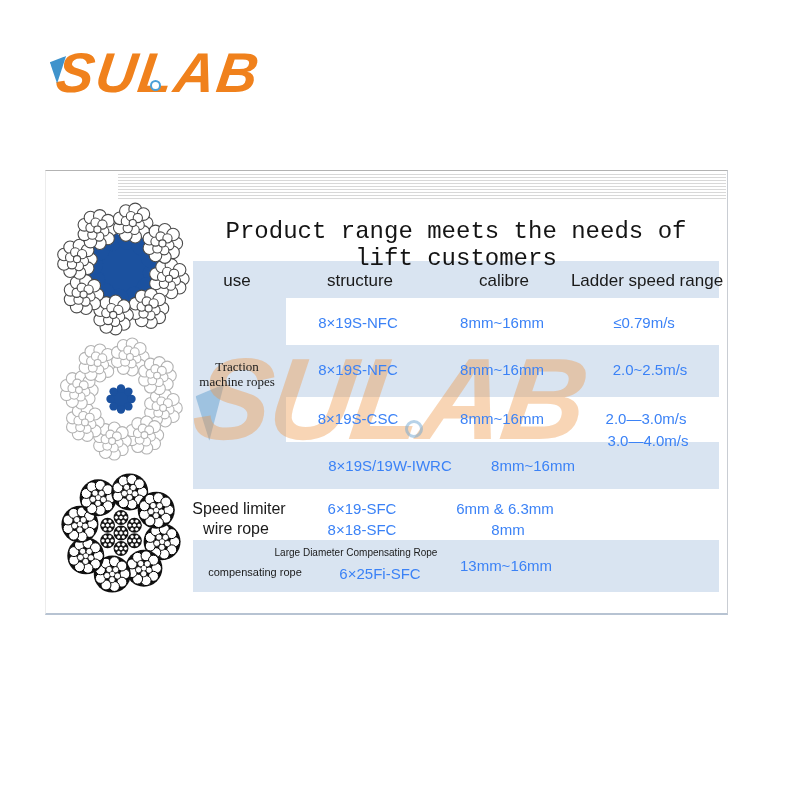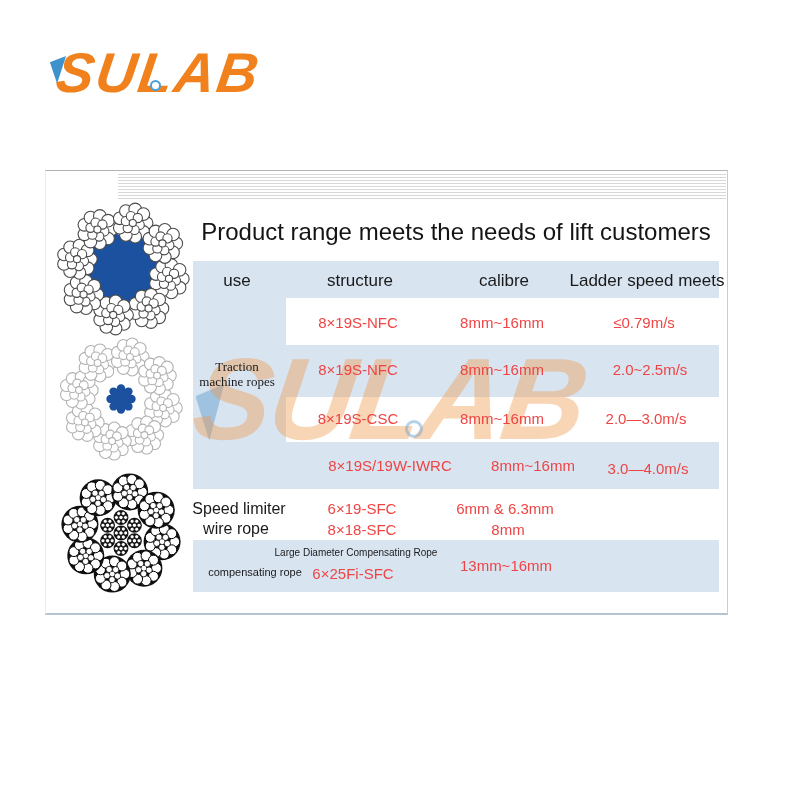--- a/index.html
+++ b/index.html
@@ -14,37 +14,37 @@
     clip-path:polygon(0 15%,100% 0,25% 100%);transform:rotate(-8deg);z-index:7;}
   .logo-ring{position:absolute;left:150px;top:80px;width:7px;height:7px;border:2px solid #4AA0D8;
     border-radius:50%;background:#fff;z-index:7;}
   
   .frame{position:absolute;left:45px;top:170px;width:681px;height:442px;
     border-top:1px solid #b3b3b3;border-right:1px solid #c9cdd3;
     border-bottom:2px solid #b7c3d2;border-left:1px solid #ececec;z-index:1;}
   .pinstripes{position:absolute;left:118px;top:172px;width:608px;height:29px;
     background:repeating-linear-gradient(to bottom,#ffffff 0px,#ffffff 1.7px,#d8d8d8 1.7px,#d8d8d8 3px);z-index:2;}
   .title{position:absolute;left:196px;top:218px;width:520px;text-align:center;
-    font-family:Liberation Sans, sans-serif;font-size:24px;color:#141414;z-index:4;}
+    font-family:Liberation Mono, monospace;font-size:24px;color:#141414;z-index:4;}
   .blue-panel{position:absolute;left:193px;top:261px;width:526px;height:228px;background:#D9E4F1;z-index:1;}
   .white-box1{position:absolute;left:286px;top:298px;width:433px;height:47px;background:#ffffff;z-index:2;}
   .white-box2{position:absolute;left:286px;top:397px;width:433px;height:45px;background:#ffffff;z-index:2;}
   .band6{position:absolute;left:193px;top:540px;width:526px;height:52px;background:#D9E4F1;z-index:1;}
   
   .wm-text{position:absolute;left:390px;top:404px;transform:translate(-50%,-54%) skewX(-8deg);
     font-weight:800;font-style:italic;font-size:116px;letter-spacing:-2px;
     color:rgba(238,150,70,0.40);z-index:3;}
   .wm-swoosh{position:absolute;left:198px;top:386px;width:30px;height:54px;
     background:rgba(110,165,210,0.55);clip-path:polygon(0 15%,100% 0,25% 100%);
     transform:rotate(-8deg);z-index:3;}
   .wm-ring{position:absolute;left:405px;top:420px;width:12px;height:12px;
     border:3px solid rgba(110,165,210,0.5);border-radius:50%;z-index:3;}
   
   .serif{font-family:Liberation Sans, sans-serif;color:#1a1a1a;font-size:17px;z-index:4;}
-  .sans{font-family:"Liberation Sans",sans-serif;color:#ef4444;font-size:15px;z-index:4;}
+  .sans{font-family:"Liberation Sans",sans-serif;color:#3b82f6;font-size:15px;z-index:4;}
   .use-cell{position:absolute;left:197px;top:359px;width:80px;text-align:center;
     font-family:"Liberation Serif",serif;font-size:13px;line-height:15px;color:#1a1a1a;z-index:4;}
   svg{position:absolute;z-index:5;}
 </style>
 </head>
 <body>
 
 <div class="stage">
 
   <div class="logo-swoosh"></div>
@@ -61,50 +61,50 @@
 
   <div class="wm-swoosh"></div>
   <div class="wm-text">SULAB</div>
   <div class="wm-ring"></div>
 
   <div class="title">Product range meets the needs of lift customers</div>
 
   <div class="c serif" style="left:237px;top:281px">use</div>
   <div class="c serif" style="left:360px;top:281px">structure</div>
   <div class="c serif" style="left:504px;top:281px">calibre</div>
-  <div class="c serif" style="left:647px;top:281px">Ladder speed meets</div>
+  <div class="c serif" style="left:647px;top:281px">Ladder speed range</div>
 
   <div class="use-cell">Traction machine ropes</div>
 
   <div class="c sans" style="left:358px;top:322px">8×19S-NFC</div>
   <div class="c sans" style="left:502px;top:322px">8mm~16mm</div>
   <div class="c sans" style="left:644px;top:322px">≤0.79m/s</div>
 
   <div class="c sans" style="left:358px;top:369px">8×19S-NFC</div>
   <div class="c sans" style="left:502px;top:369px">8mm~16mm</div>
   <div class="c sans" style="left:650px;top:369px">2.0~2.5m/s</div>
 
   <div class="c sans" style="left:358px;top:418px">8×19S-CSC</div>
   <div class="c sans" style="left:502px;top:418px">8mm~16mm</div>
   <div class="c sans" style="left:646px;top:418px">2.0—3.0m/s</div>
 
   <div class="c sans" style="left:390px;top:465px">8×19S/19W-IWRC</div>
   <div class="c sans" style="left:533px;top:465px">8mm~16mm</div>
-  <div class="c sans" style="left:648px;top:468px">3.0—4.0m/s</div>
+  <div class="c sans" style="left:648px;top:440px">3.0—4.0m/s</div>
 
   <div class="c serif" style="left:239px;top:509px;font-size:16px">Speed limiter</div>
   <div class="c serif" style="left:236px;top:529px;font-size:16px">wire rope</div>
   <div class="c sans" style="left:362px;top:508px">6×19-SFC</div>
   <div class="c sans" style="left:362px;top:529px">8×18-SFC</div>
   <div class="c sans" style="left:505px;top:508px">6mm &amp; 6.3mm</div>
   <div class="c sans" style="left:508px;top:529px">8mm</div>
 
   <div class="c serif" style="left:356px;top:552px;font-size:10px">Large Diameter Compensating Rope</div>
   <div class="c serif" style="left:255px;top:572px;font-size:11px">compensating rope</div>
-  <div class="c sans" style="left:353px;top:573px">6×25Fi-SFC</div>
+  <div class="c sans" style="left:380px;top:573px">6×25Fi-SFC</div>
   <div class="c sans" style="left:506px;top:565px">13mm~16mm</div>
 
   <svg id="rope1" width="136" height="136" style="left:55px;top:201px">
       <circle cx="68" cy="68" r="30.34" fill="#1B519F"></circle>
       <circle cx="97.31193483475049" cy="72.11952378841794" r="9.620000000000001" fill="#1B519F"></circle>
       <circle cx="91.32511830675898" cy="86.22357966963949" r="9.620000000000001" fill="#1B519F"></circle>
       <circle cx="79.088355165111" cy="95.4446420951769" r="9.620000000000001" fill="#1B519F"></circle>
       <circle cx="63.880476211582064" cy="97.31193483475049" r="9.620000000000001" fill="#1B519F"></circle>
       <circle cx="49.77642033036051" cy="91.32511830675898" r="9.620000000000001" fill="#1B519F"></circle>
       <circle cx="40.5553579048231" cy="79.08835516511101" r="9.620000000000001" fill="#1B519F"></circle>

